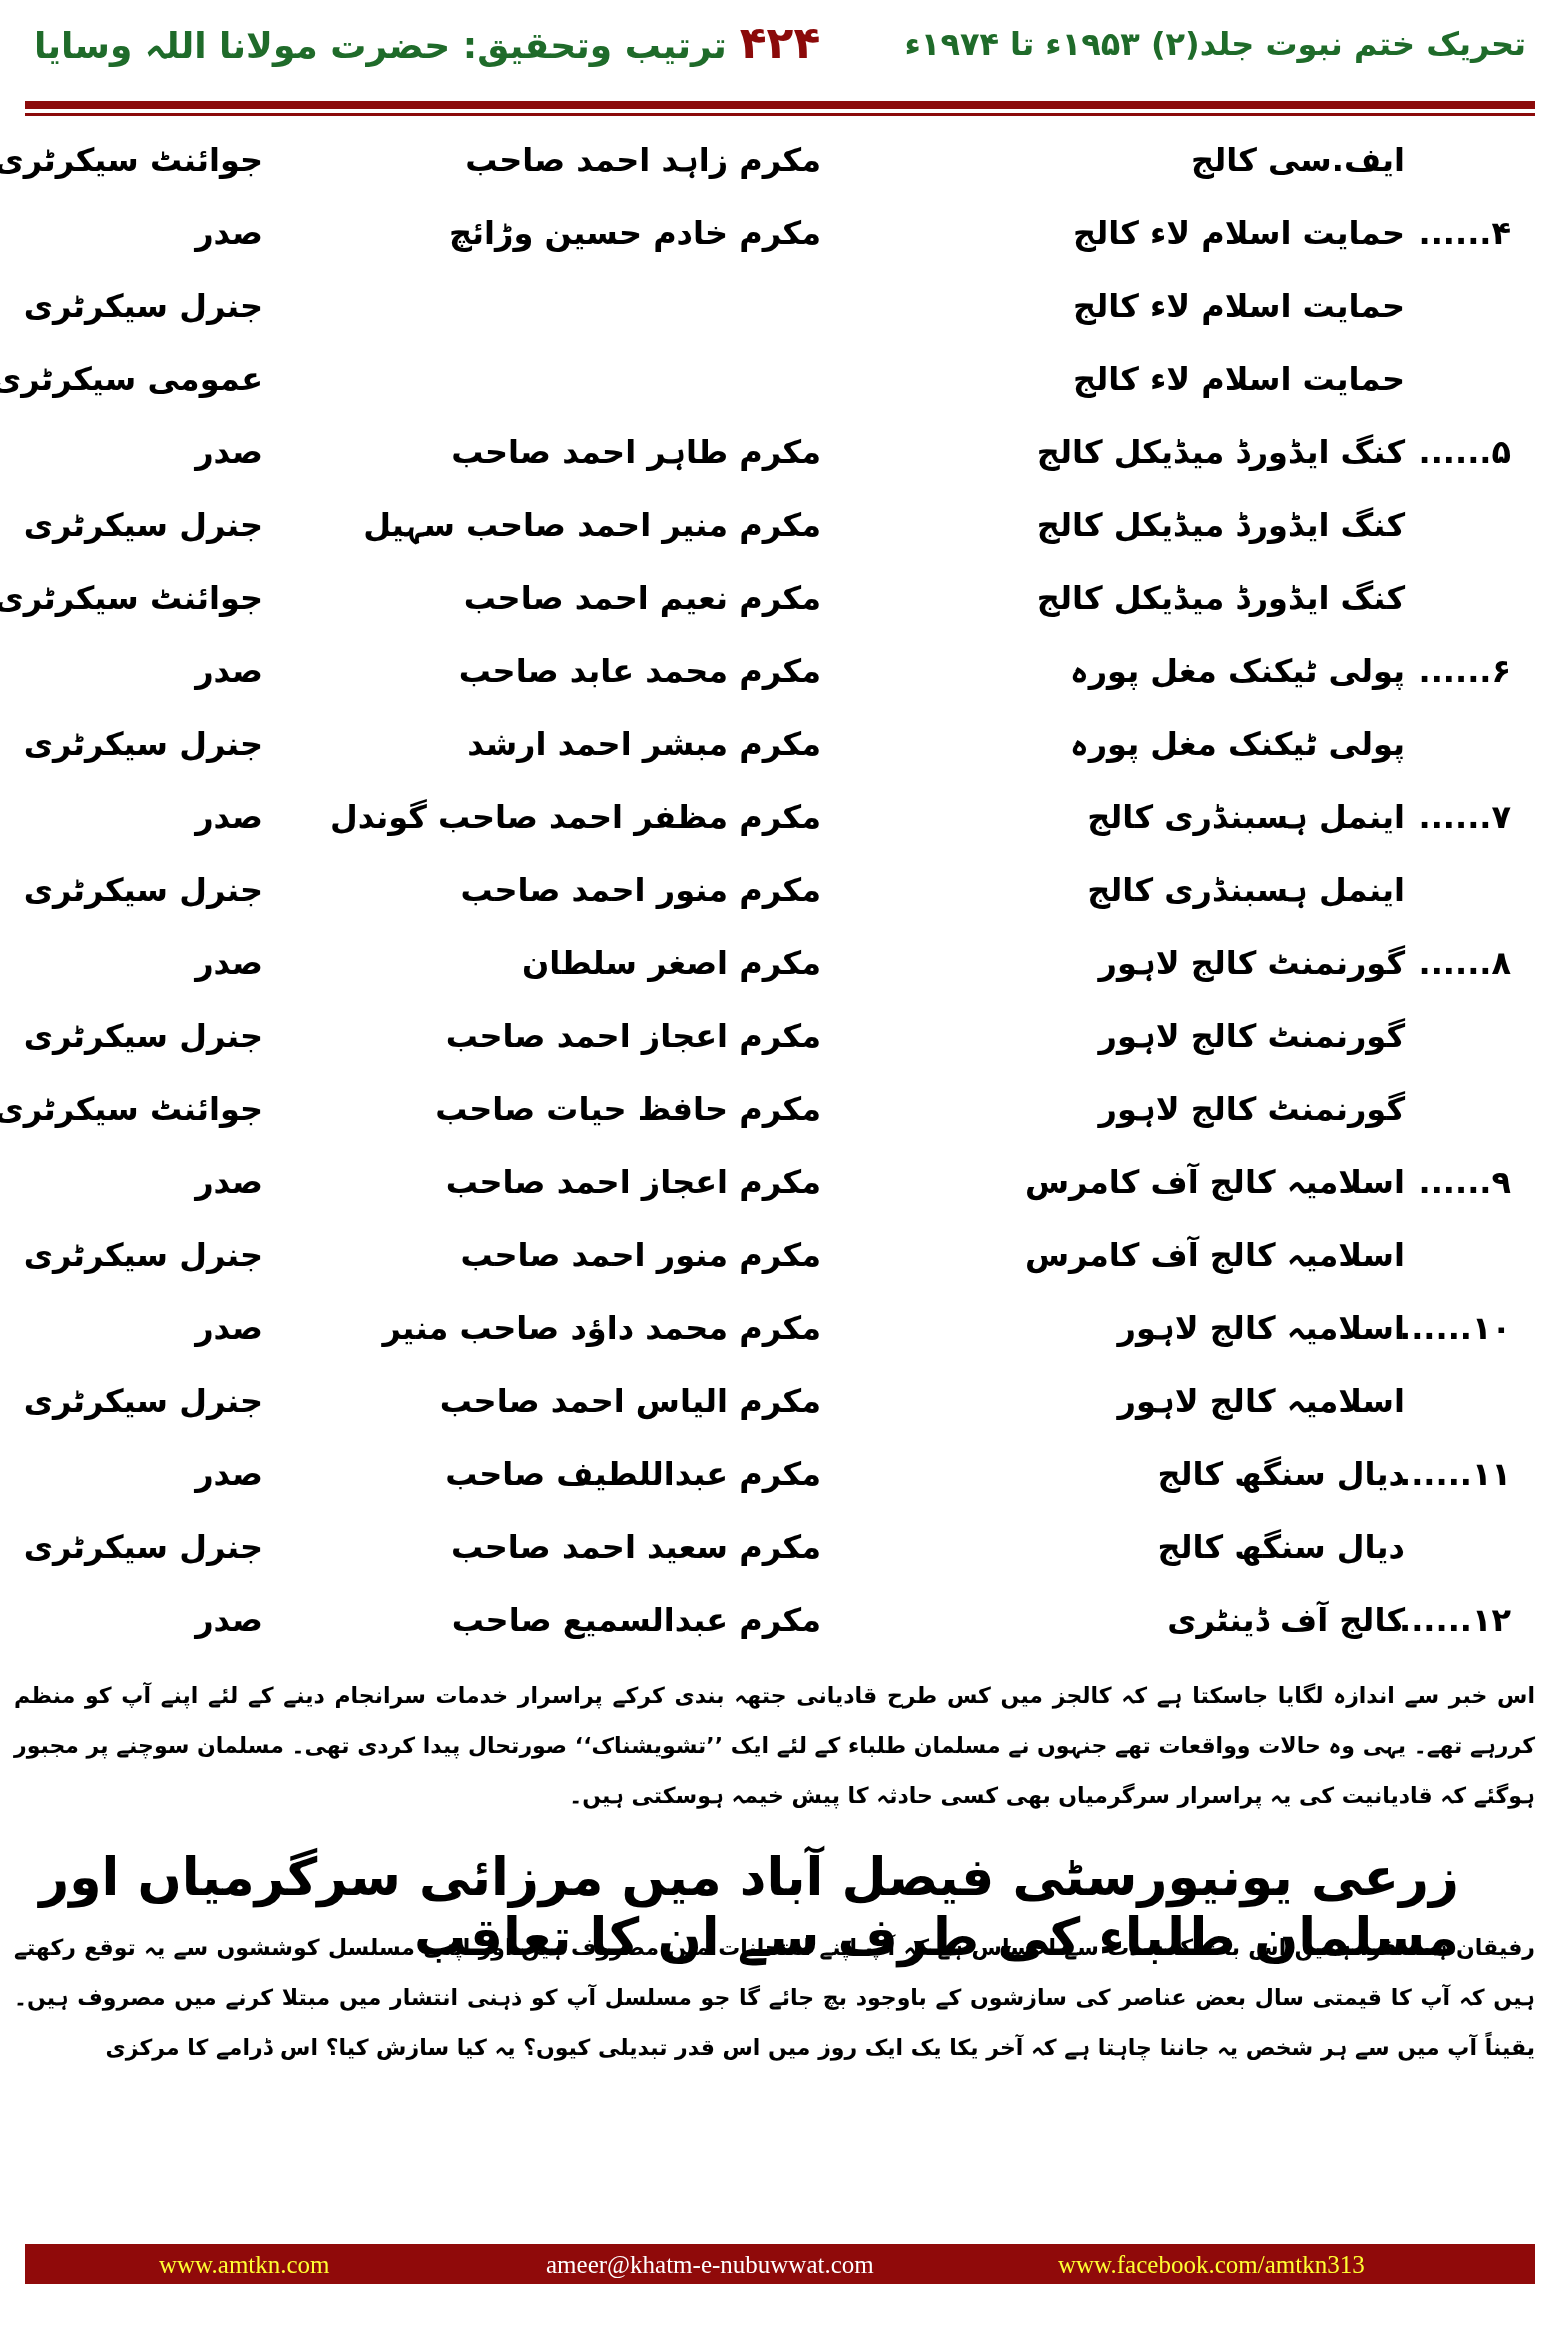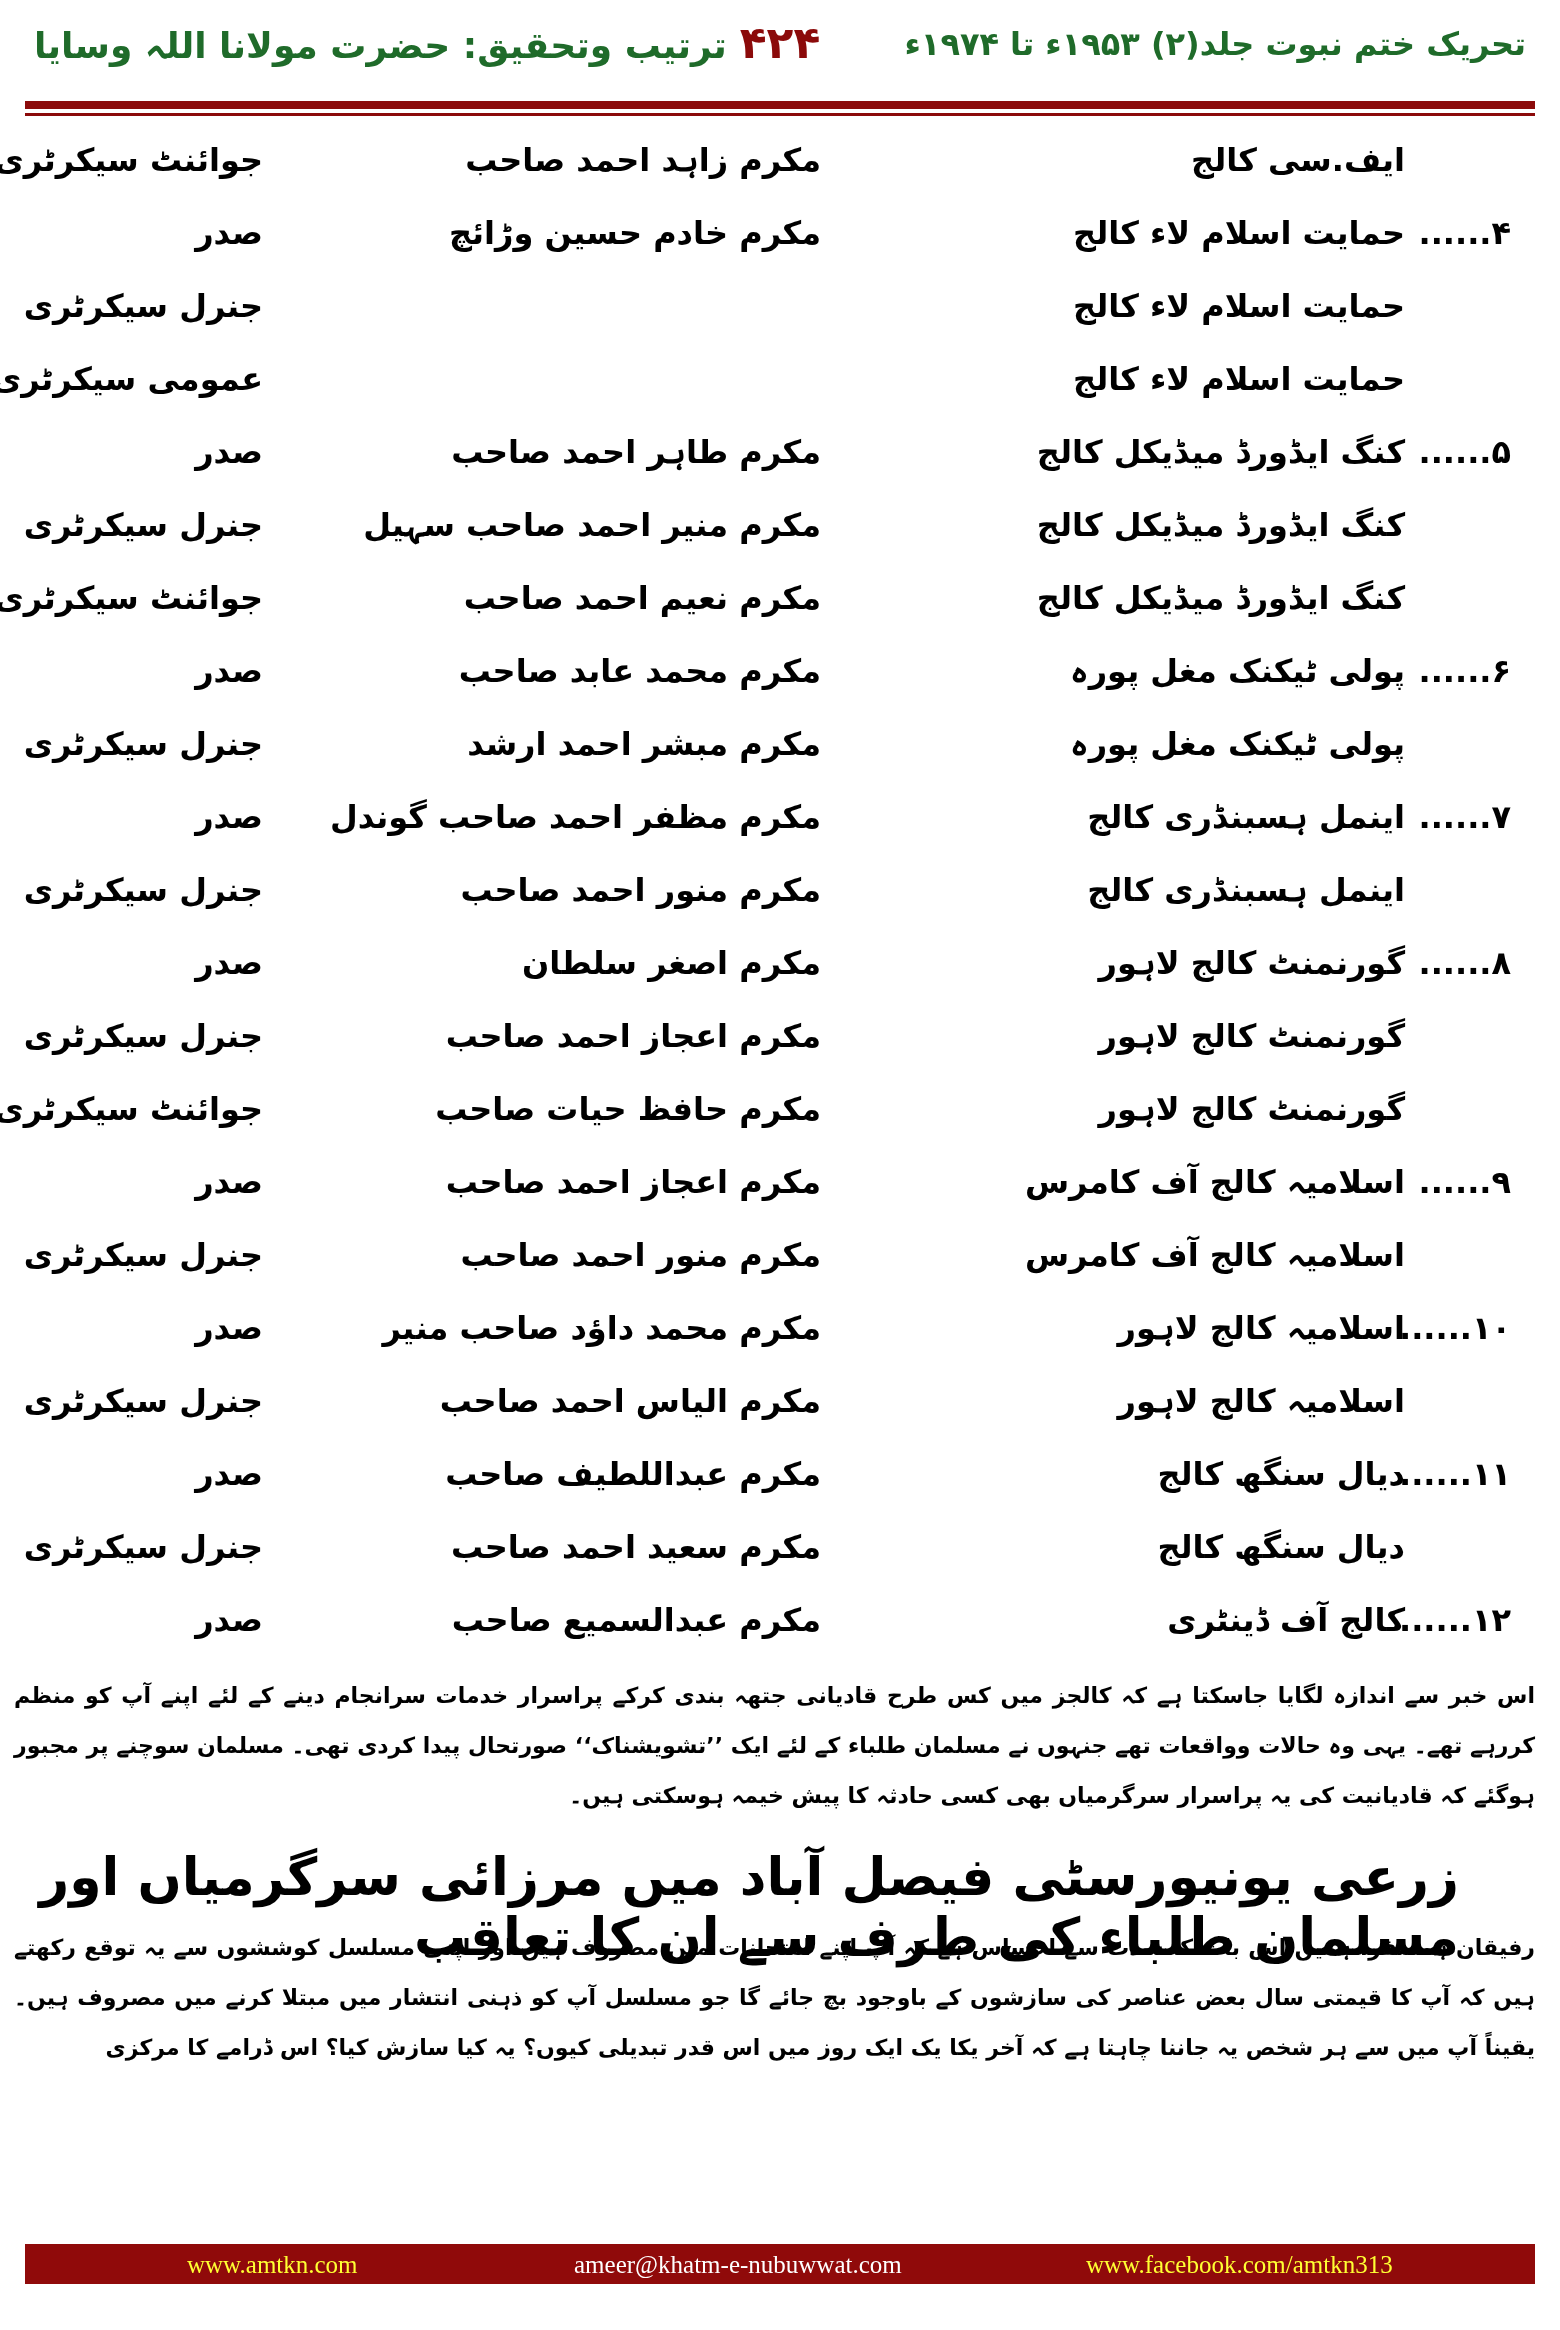--- a/index.html
+++ b/index.html
@@ -19,21 +19,21 @@
   .c-college { right: 155px; text-align: left; }
   .c-name { right: 739px; text-align: left; }
   .c-role { right: 1297px; text-align: right; }
 
   .para { position: absolute; left: 14px; right: 25px; direction: rtl; text-align: justify; font-size: 22px; font-weight: bold; line-height: 50px; }
   .p1 { top: 1671px; }
   .subhead { position: absolute; right: 101px; top: 1847px; direction: rtl; font-size: 52px; font-weight: bold; text-align: right; }
   .p2 { top: 1923px; }
 
   .footer { position: absolute; left: 25px; right: 25px; top: 2244px; height: 40px; background: #900a0a; }
-  .footer span { position: absolute; top: 6.7px; font-family: "Liberation Serif", serif; font-size: 25px; margin-left: 28px; }
+  .footer span { position: absolute; top: 6.7px; font-family: "Liberation Serif", serif; font-size: 25px; }
   .f-web { left: 134px; color: #ffff33; }
   .f-mail { left: 521px; color: #ffffff; }
   .f-fb { left: 1033px; color: #ffff33; }
 </style>
 </head>
 <body>
 
 <div class="header">
   <span class="hdr-right">تحریک ختم نبوت جلد(۲) ۱۹۵۳ء تا ۱۹۷۴ء</span>
   <span class="hdr-page">۴۲۴</span>

